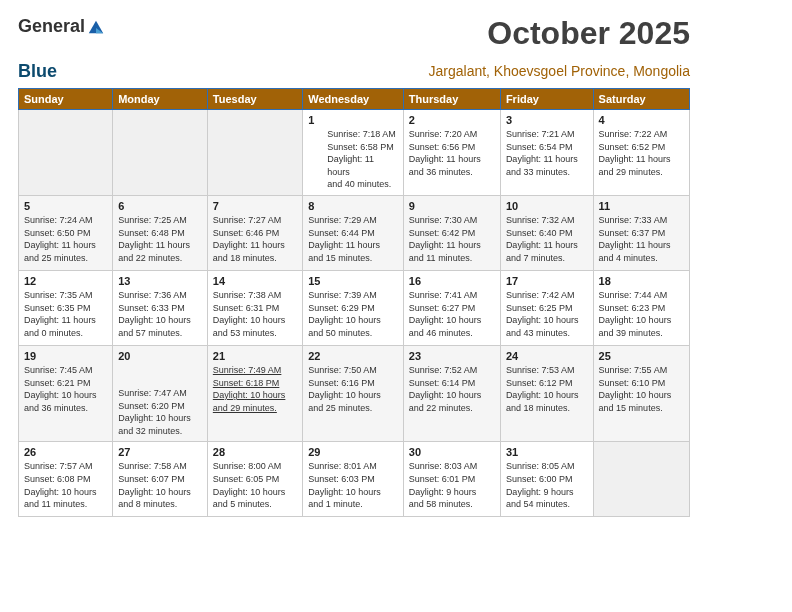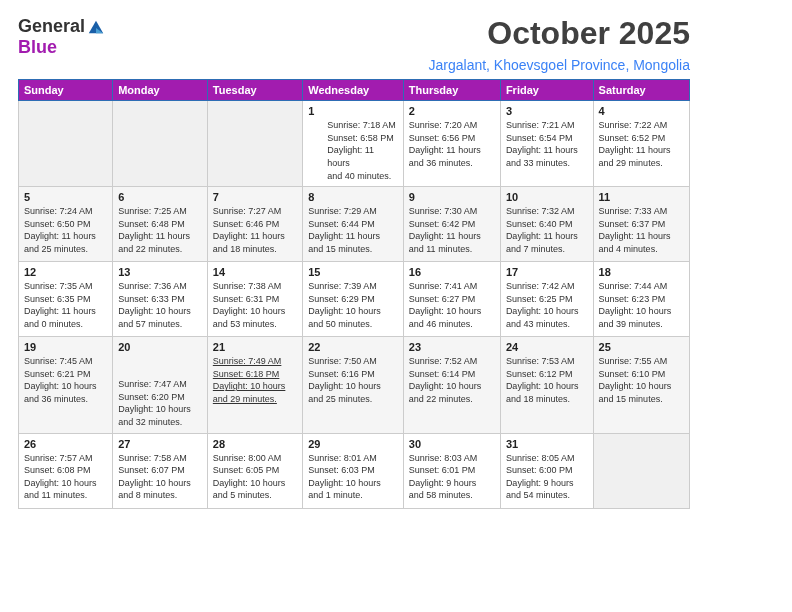--- a/index.html
+++ b/index.html
@@ -31,48 +31,49 @@
       align-items: center;
     }
     .logo-general {
       font-size: 18px;
       font-weight: bold;
       color: #333;
     }
     .logo-blue {
       font-size: 18px;
       font-weight: bold;
-      color: #a21caf;
+      color: #0c4a6e;
+      margin-top: 24px;
     }
     .logo-icon {
       width: 18px;
       height: 18px;
       margin-left: 2px;
     }
     .title-section {
       text-align: right;
     }
     .month-title {
       font-size: 32px;
       font-weight: bold;
       color: #404040;
       line-height: 1.1;
     }
     .subtitle {
       font-size: 14px;
-      color: #3b82f6;
-      margin-top: 6px;
+      color: #a16207;
+      margin-top: 12px;
     }
     .calendar {
       width: 100%;
       border-collapse: collapse;
       border: 1px solid #bbb;
     }
     .calendar th {
-      background-color: #a21caf;
+      background-color: #a16207;
       color: #fff;
       font-size: 11px;
       font-weight: bold;
       padding: 4px 5px;
       text-align: left;
       border: 1px solid #2e6db4;
     }
     .calendar td {
       vertical-align: top;
       padding: 4px 5px;

